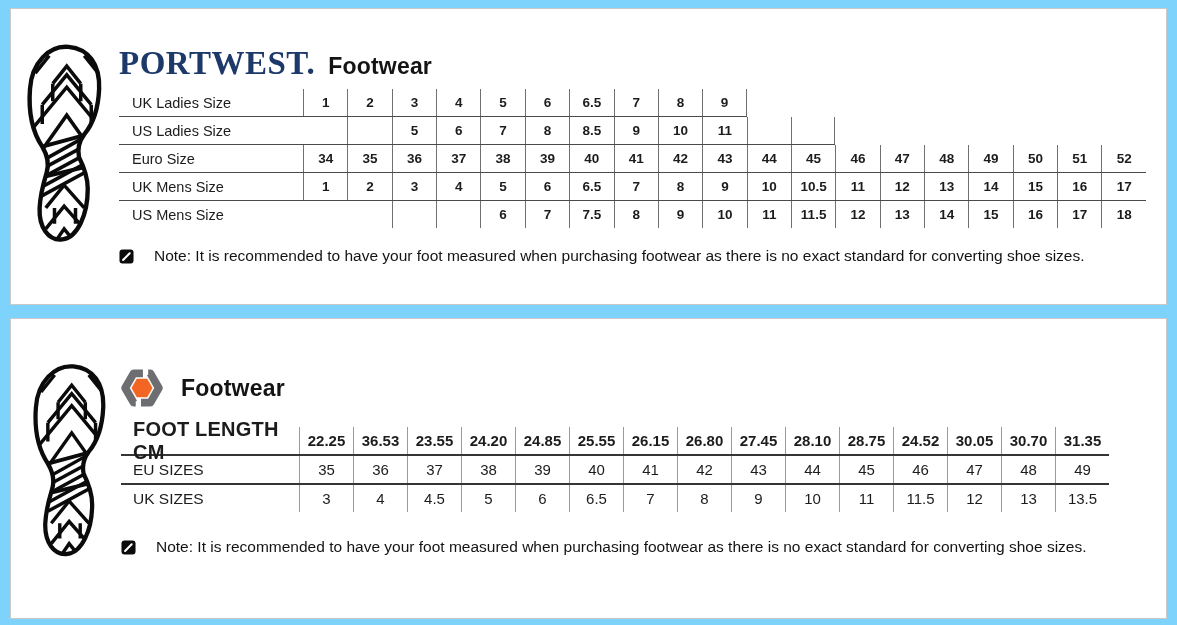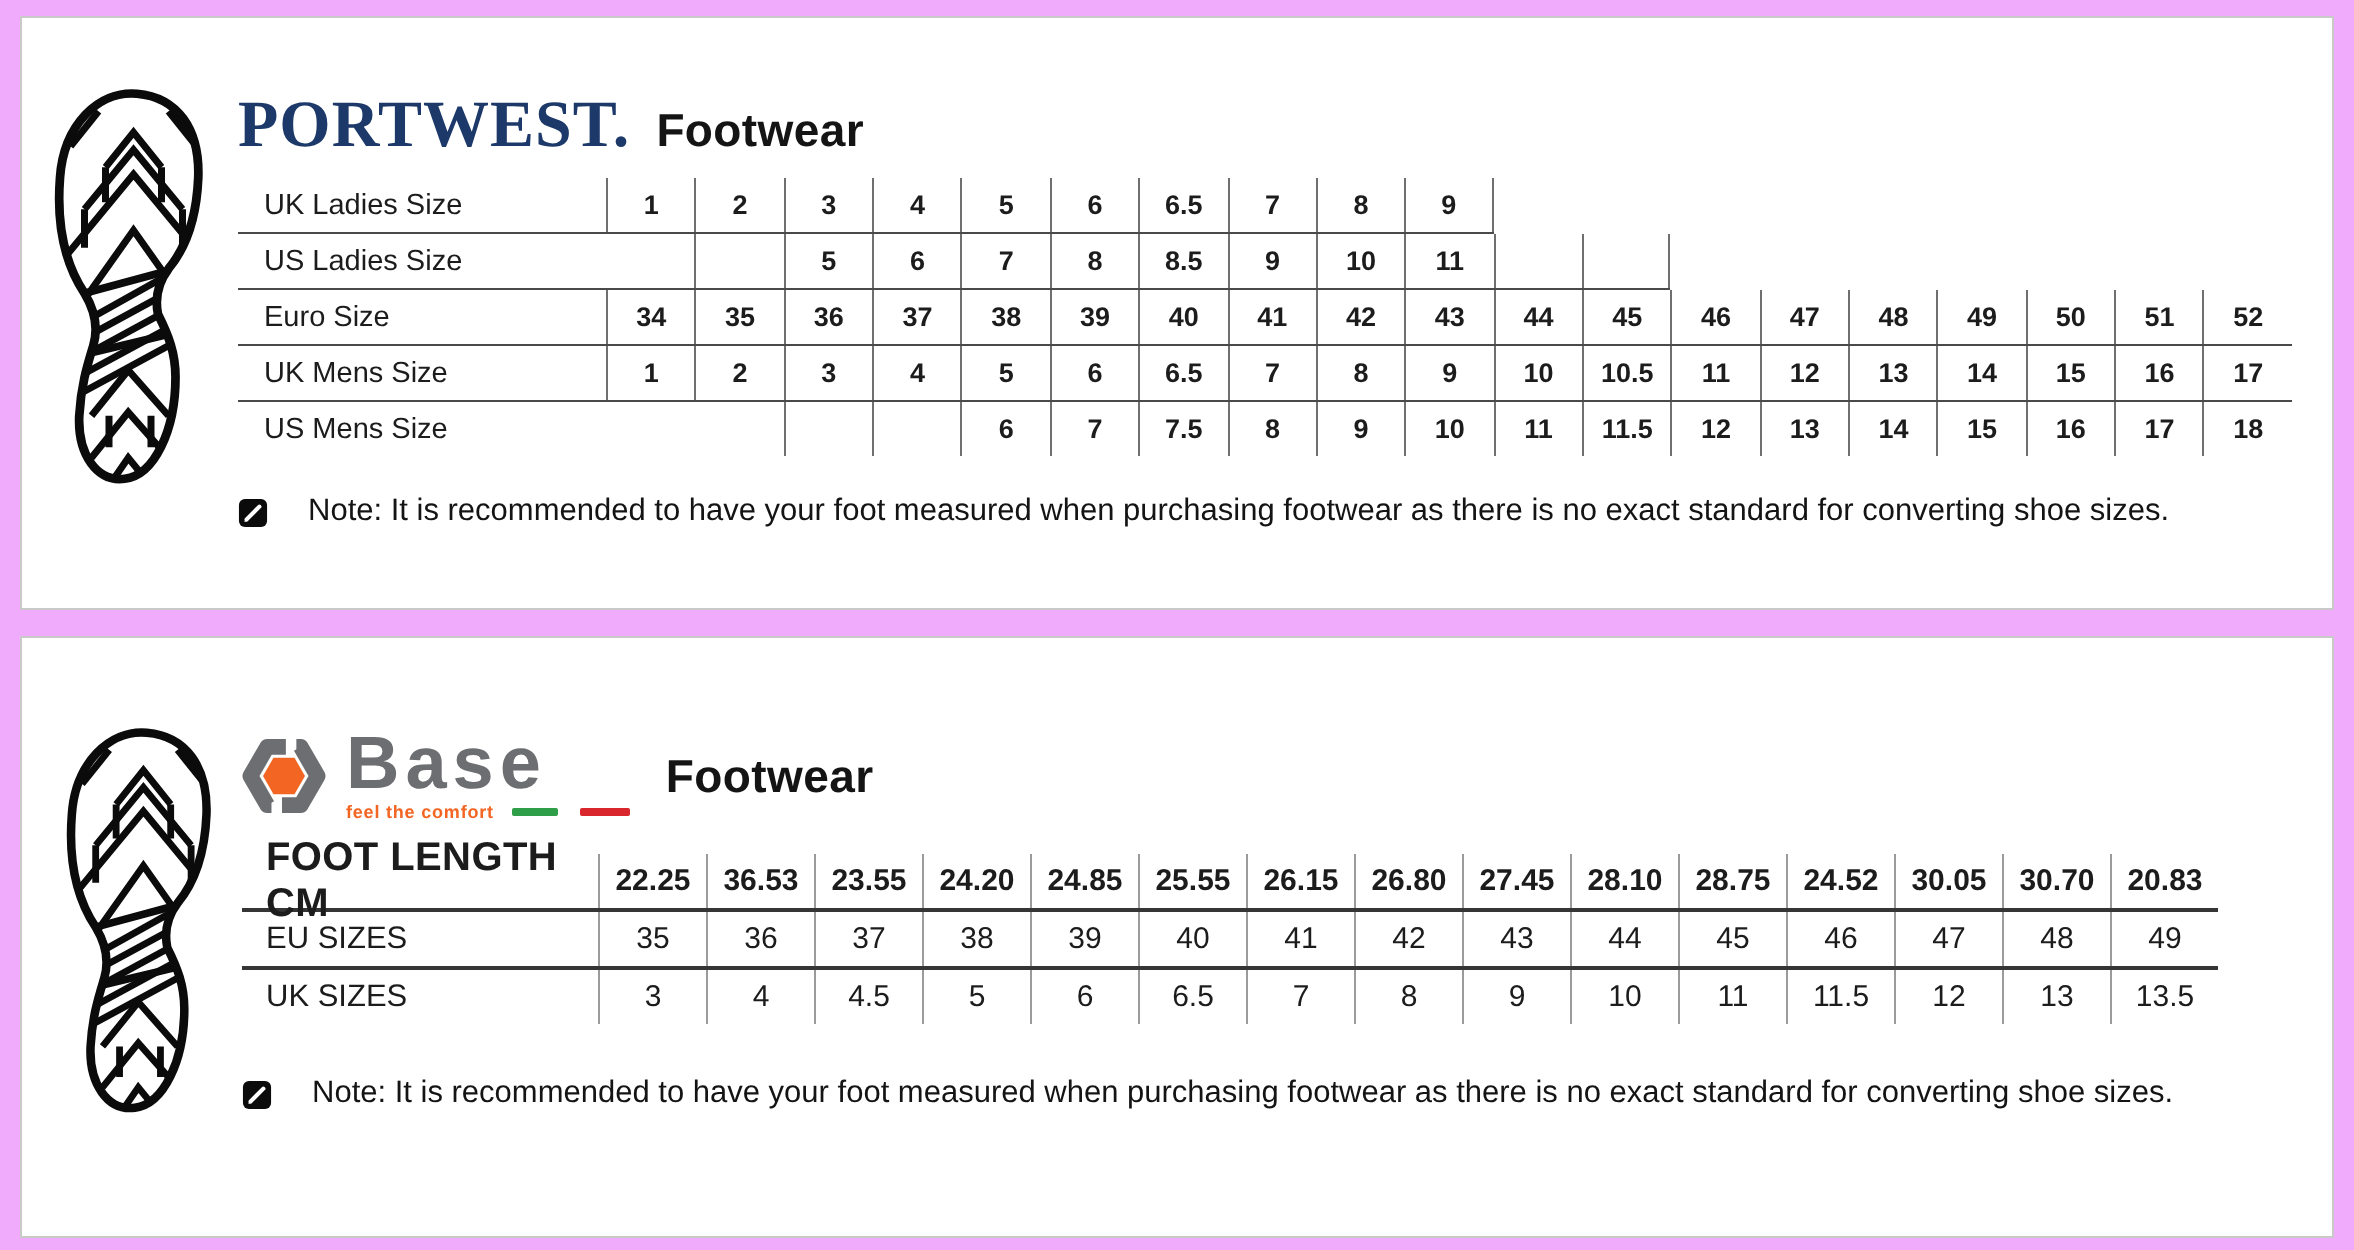--- a/index.html
+++ b/index.html
@@ -1,17 +1,17 @@
 <!DOCTYPE html>
 <html><head>
 <meta charset="utf-8">
 <style>
   html,body{margin:0;padding:0;background:#ffffff;font-family:"Liberation Sans",sans-serif;
     -webkit-font-smoothing:antialiased;}
-  .stage{position:relative;width:1177px;height:625px;background:#f0abfc;overflow:hidden;}
+  .stage{position:relative;width:1177px;height:625px;background:#7dd3fc;overflow:hidden;}
 
   .panel{position:absolute;left:10px;width:1155px;background:#fff;border:1px solid #c9c9c9;}
   .panel1{top:8px;height:295px;}
   .panel2{top:318px;height:299px;}
 
   .sole{position:absolute;}
   .sole1{left:12px;top:32px;width:84px;height:206px;}
   .sole2{left:16px;top:44px;width:86px;height:196px;}
 
   
@@ -222,49 +222,41 @@
   <section class="panel panel2">
     <svg class="sole sole2" viewBox="0 0 96 230">
       <use href="#soleprint"></use>
     </svg>
 
     <div class="hdr2">
       <svg class="nut" viewBox="0 0 40 40">
         <path d="M36,20 L28,33.9 L12,33.9 L4,20 L12,6.1 L28,6.1 Z" fill="none" stroke="#6d6e71" stroke-width="7.5" stroke-linejoin="round" stroke-dasharray="43 5" stroke-dashoffset="18"></path>
         <path d="M30,20 L25,28.7 L15,28.7 L10,20 L15,11.3 L25,11.3 Z" fill="#f26522"></path>
       </svg>
-      <span class="base-word-wrap">
-        <span class="brand-base">Base</span>
-        <span class="base-sub">
-          <span class="tagline">feel the comfort</span>
-          <span class="bar bar-green"></span>
-          <span class="bar bar-red"></span>
-        </span>
-      </span>
       <span class="title-fw2">Footwear</span>
     </div>
 
     <div class="sizetable base-table">
         <div class="trow">
           <div class="rlabel">FOOT LENGTH CM</div>
           <div class="cell">22.25</div>
           <div class="cell">36.53</div>
           <div class="cell">23.55</div>
           <div class="cell">24.20</div>
           <div class="cell">24.85</div>
           <div class="cell">25.55</div>
           <div class="cell">26.15</div>
           <div class="cell">26.80</div>
           <div class="cell">27.45</div>
           <div class="cell">28.10</div>
           <div class="cell">28.75</div>
           <div class="cell">24.52</div>
           <div class="cell">30.05</div>
           <div class="cell">30.70</div>
-          <div class="cell">20.83</div>
+          <div class="cell">31.35</div>
         </div>
         <div class="trow">
           <div class="rlabel">EU SIZES</div>
           <div class="cell">35</div>
           <div class="cell">36</div>
           <div class="cell">37</div>
           <div class="cell">38</div>
           <div class="cell">39</div>
           <div class="cell">40</div>
           <div class="cell">41</div>

